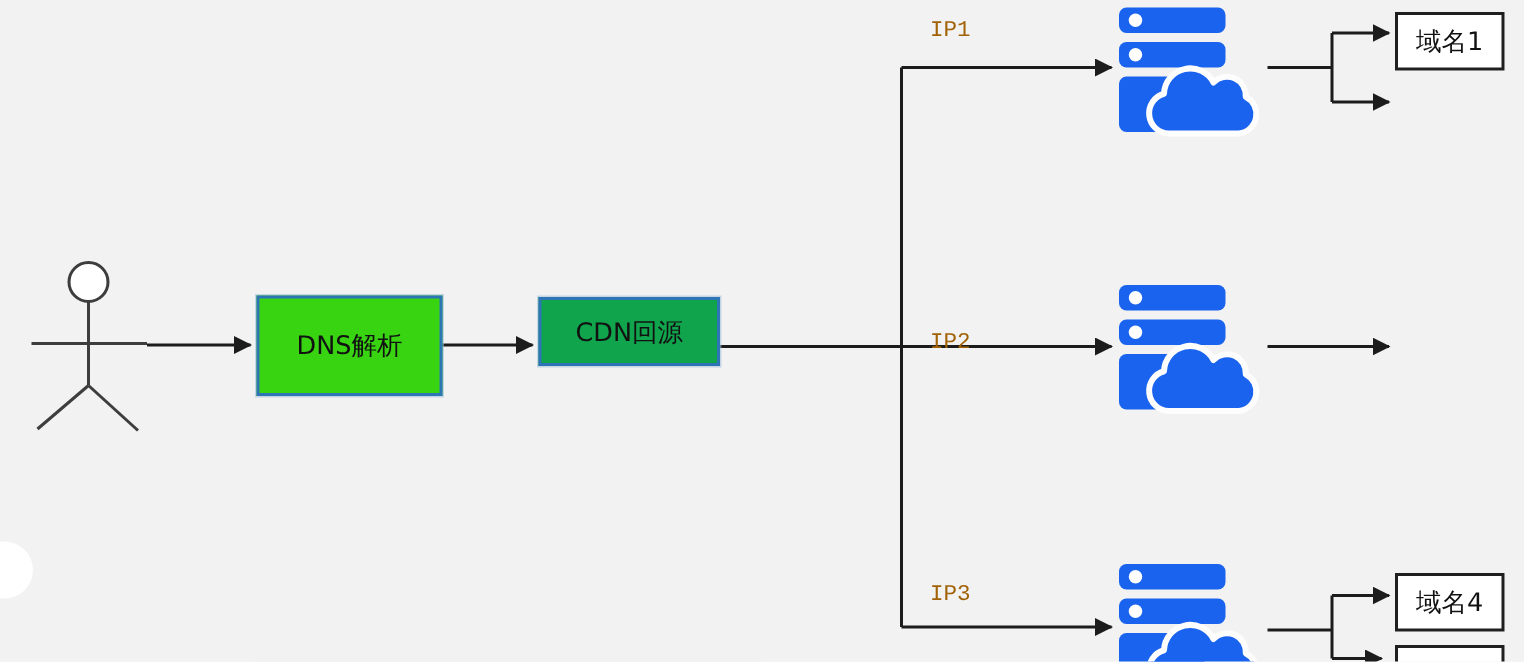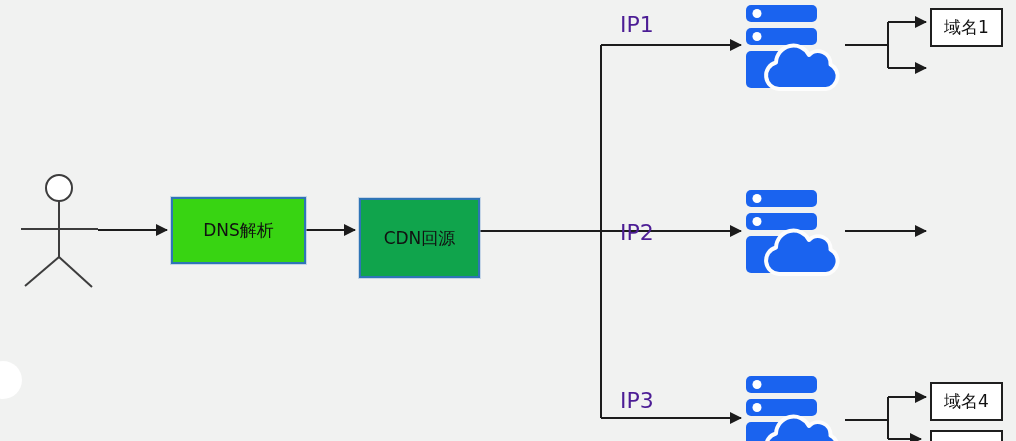--- a/index.html
+++ b/index.html
@@ -12,25 +12,25 @@
   }
   #lines{position:absolute;left:0;top:0;}
   .node{
     position:absolute;
     display:flex;align-items:center;justify-content:center;
     box-sizing:border-box;
     font-size:17px;color:#111;
     border:2px solid var(--box_border,#2e75b6);
     box-shadow:0 0 0 1px rgba(160,190,220,.55);
   }
-  .node.dns{left:171px;top:197px;width:135px;height:67px;background:var(--dns_box,#38d412);}
-  .node.cdn{left:359px;top:198px;width:121px;height:80px;background:var(--cdn_box,#10a44c);}
+  .node.dns{left:171px;top:197px;width:124px;height:67px;background:var(--dns_box,#38d412);}
+  .node.cdn{left:359px;top:198px;width:121px;height:46px;background:var(--cdn_box,#10a44c);}
   .ip-label{
     position:absolute;left:620px;
-    font-size:22px;color:#4c1d95;
+    font-size:15px;color:#a16207;font-family:Liberation Mono, monospace;
   }
   .domain-box{
     position:absolute;left:930px;width:73px;height:39px;
     box-sizing:border-box;
     background:#fff;border:2px solid var(--domain_border,#1f1f1f);
     display:flex;align-items:center;justify-content:center;
     font-size:17px;color:#111;
   }
   .server-icon{position:absolute;left:745px;width:100px;height:88px;}
   .server-icon svg{display:block;overflow:visible;}

